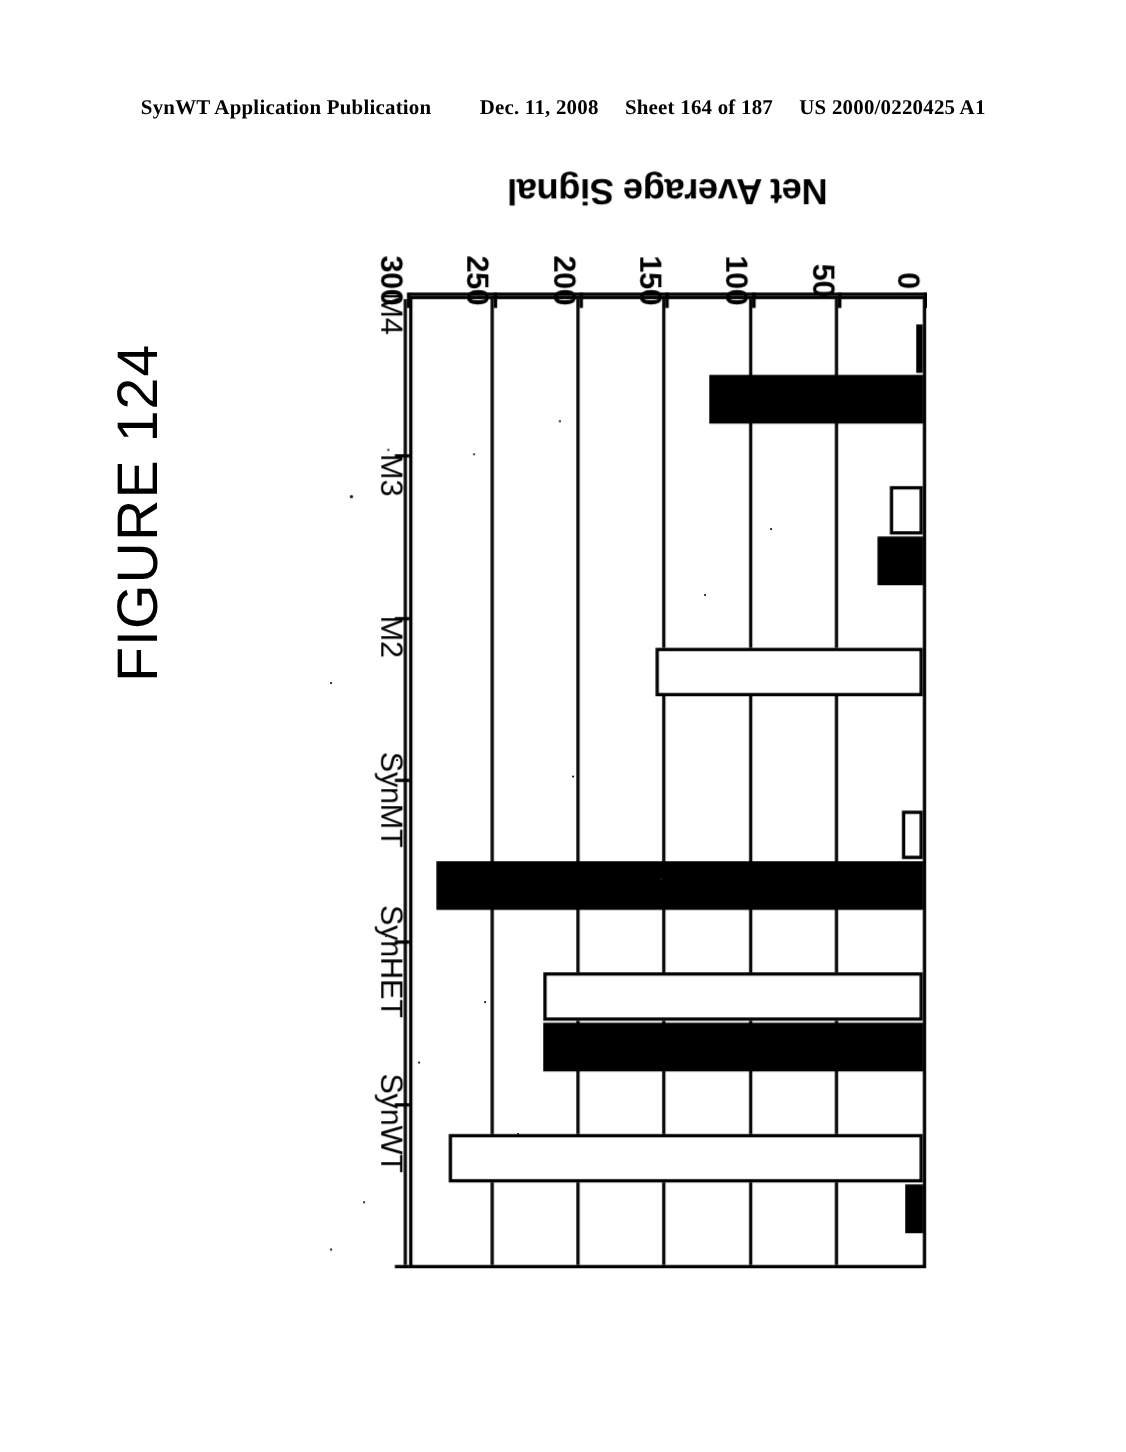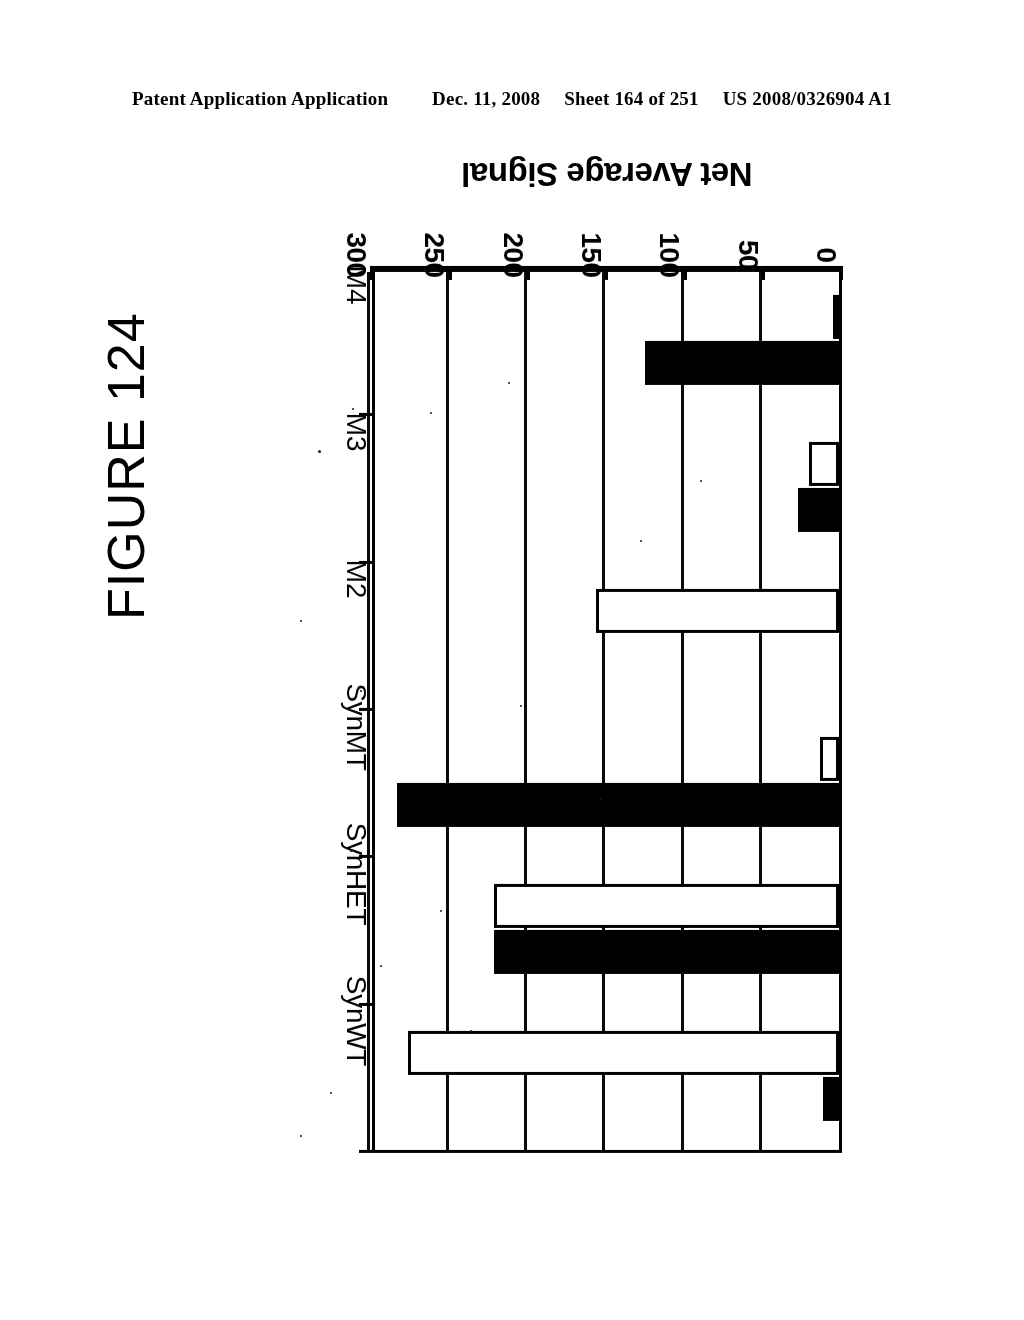--- a/index.html
+++ b/index.html
@@ -183,27 +183,27 @@
   .speck {
     position: absolute;
     background: #1a1a1a;
     border-radius: 50%;
   }
 </style>
 </head>
 <body>
 
 <div id="patent-header">
-  <span class="seg">Patent Application Application</span>
+  <span class="seg">SynWT Application Publication</span>
   <span class="gap-wide"></span>
   <span class="seg">Dec. 11, 2008</span>
   <span class="gap-mid"></span>
-  <span class="seg">Sheet 164 of 251</span>
+  <span class="seg">Sheet 164 of 187</span>
   <span class="gap-mid"></span>
-  <span class="seg">US 2008/0326904 A1</span>
+  <span class="seg">US 2000/0220425 A1</span>
 </div>
 
 <div id="figure-area">
 
   <div id="figure-title">FIGURE 124</div>
 
   <div id="chart-canvas">
 
     <div id="plot-frame">
       <div id="gridlines">

